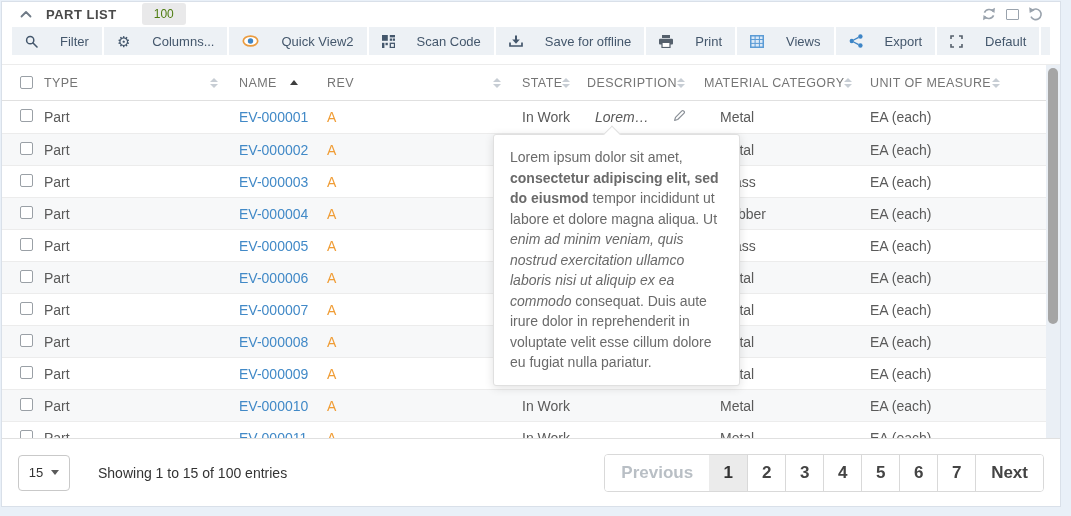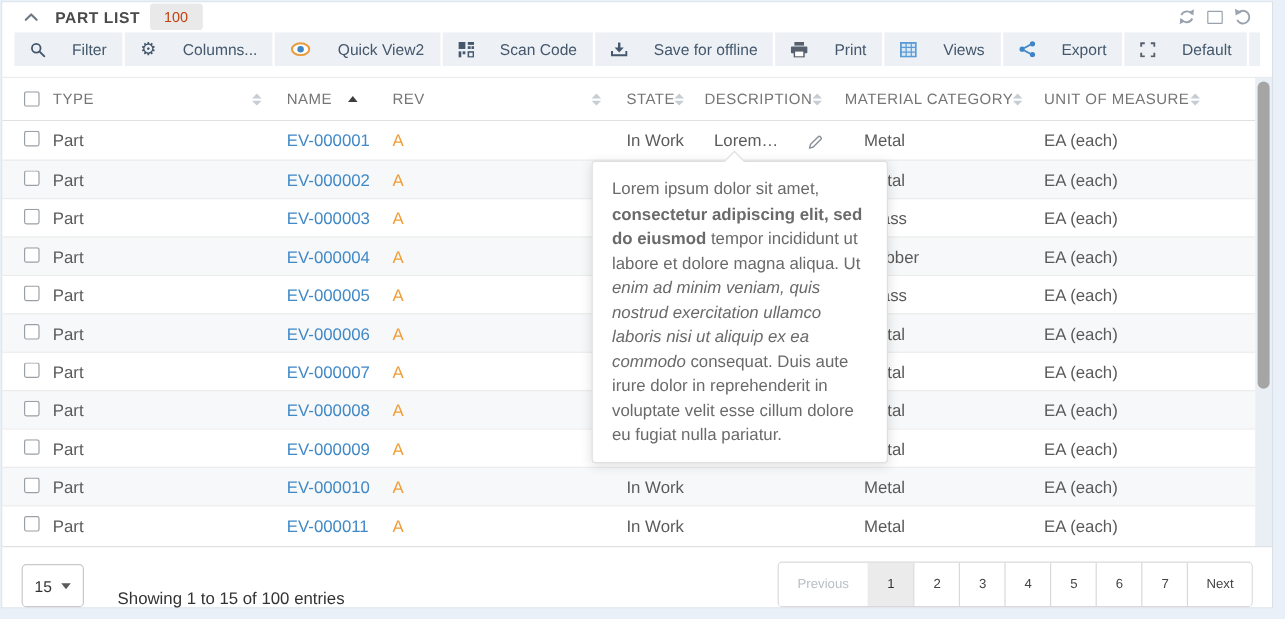--- a/index.html
+++ b/index.html
@@ -13,21 +13,21 @@
   .panel {
     position:absolute; left:1px; top:1px; width:1060px; height:506px;
     background:#fff; border:1px solid #d9e0e9;
     display:flex; flex-direction:column;
   }
 
   
   .title-bar { height:24px; display:flex; align-items:center; padding:0 16px; background:#fff; flex:0 0 auto; }
   .collapse-btn { background:none; border:none; cursor:pointer; display:flex; align-items:center; padding:2px; }
   .panel-title { font-size:13px; font-weight:bold; color:#4a4a4a; letter-spacing:.5px; margin-left:12px; }
-  .count-badge { margin-left:8px; background:#e9e9ea; color:#c2410c; font-size:12px; padding:4px 12px; border-radius:3px; }
+  .count-badge { margin-left:25px; background:#e9e9ea; color:#4d7c0f; font-size:12px; padding:4px 12px; border-radius:3px; }
   .title-spacer { flex:1; }
   .win-controls { display:flex; align-items:center; gap:9px; }
   .win-btn { background:none; border:none; cursor:pointer; display:flex; align-items:center; padding:0; }
   .window-rect { display:inline-block; width:13px; height:11px; border:1.6px solid #9aa3ad; border-radius:1px; }
 
   
   .toolbar { height:38px; padding:1px 10px 9px 10px; background:#fff; flex:0 0 auto; }
   .toolbar-strip { display:flex; gap:2px; height:28px; }
   .tb-btn {
     display:flex; align-items:center; gap:22px; padding:0 13px;
@@ -63,21 +63,21 @@
   .sort .up { border-bottom:4px solid #c7cdd4; }
   .sort .down { border-top:4px solid #c7cdd4; }
   .sort-asc { width:0; height:0; border-left:4.5px solid transparent; border-right:4.5px solid transparent; border-bottom:5.5px solid #3d3d3d; }
 
   .trow { height:32px; border-top:1px solid #ececec; background:#fff; }
   .trow:first-child { border-top:none; }
   .trow:nth-child(even) { background:#f7f8f9; }
   .td { font-size:14px; color:#5a5a5a; overflow:hidden; white-space:nowrap; }
   .link { color:#4189c7; cursor:pointer; }
   .rev { color:#f09d36; }
-  .td-desc { display:flex; align-items:flex-end; gap:24px; padding-left:8px; }
+  .td-desc { display:flex; align-items:flex-start; gap:24px; padding-left:8px;font-style:italic; }
   .td-mat { padding-left:16px; }
   .pencil { flex:0 0 auto; cursor:pointer; }
 
   
   .vscroll { position:absolute; right:0; top:0; bottom:0; width:14px; background:#eaeff5; }
   .vscroll-thumb { position:absolute; left:2px; top:3px; width:10px; height:256px; background:#a5a5a5; border-radius:5px; cursor:pointer; }
 
   
   .tooltip {
     position:absolute; left:491px; top:69px; width:247px; z-index:5;
@@ -85,34 +85,34 @@
     box-shadow:0 2px 10px rgba(0,0,0,.12);
     padding:12px 16px; font-size:14px; line-height:20.5px; color:#6a6a6a;
   }
   .tooltip-arrow {
     position:absolute; top:-7px; left:112px; width:12px; height:12px;
     background:#fff; border-left:1px solid #e0e0e0; border-top:1px solid #e0e0e0;
     transform:rotate(45deg);
   }
 
   
-  .footer { height:51px; flex:0 0 auto; border-top:1px solid #e0e0e0; background:#fff; display:flex; align-items:flex-end; padding:0 16px; }
+  .footer { height:68px; flex:0 0 auto; border-top:1px solid #e0e0e0; background:#fff; display:flex; align-items:center; padding:0 16px; }
   .page-size-btn {
     display:flex; align-items:center; justify-content:center; gap:8px;
     width:52px; height:36px; background:#fff; border:1px solid #c9c9c9; border-radius:4px;
     font-family:"Liberation Sans", sans-serif; font-size:13px; color:#333; cursor:pointer;
   }
   .caret-down { width:0; height:0; border-left:4px solid transparent; border-right:4px solid transparent; border-top:5px solid #5a5a5a; }
   .showing-text { margin-left:28px; font-size:14px; color:#333; }
   .footer-spacer { flex:1; }
   .pagination { display:flex; border:1px solid #d9d9d9; border-radius:4px; overflow:hidden; }
   .pg-btn {
     height:36px; background:#fff; border:none; border-left:1px solid #d9d9d9;
-    font-family:"Liberation Sans", sans-serif; font-size:11px; color:#444;
-    cursor:pointer; padding:0;
+    font-family:"Liberation Sans", sans-serif; font-size:17px; color:#444;
+    cursor:pointer; padding:0;font-weight:bold;
   }
   .pagination .pg-btn:first-child { border-left:none; }
   .pg-prev { padding:0 16px; color:#b9bfc5; }
   .pg-next { padding:0 15px; }
   .pg-page { width:38px; }
   .pg-page.active { background:#ebebeb; color:#333; }
 
   svg { display:block; }
 </style>
 </head>

